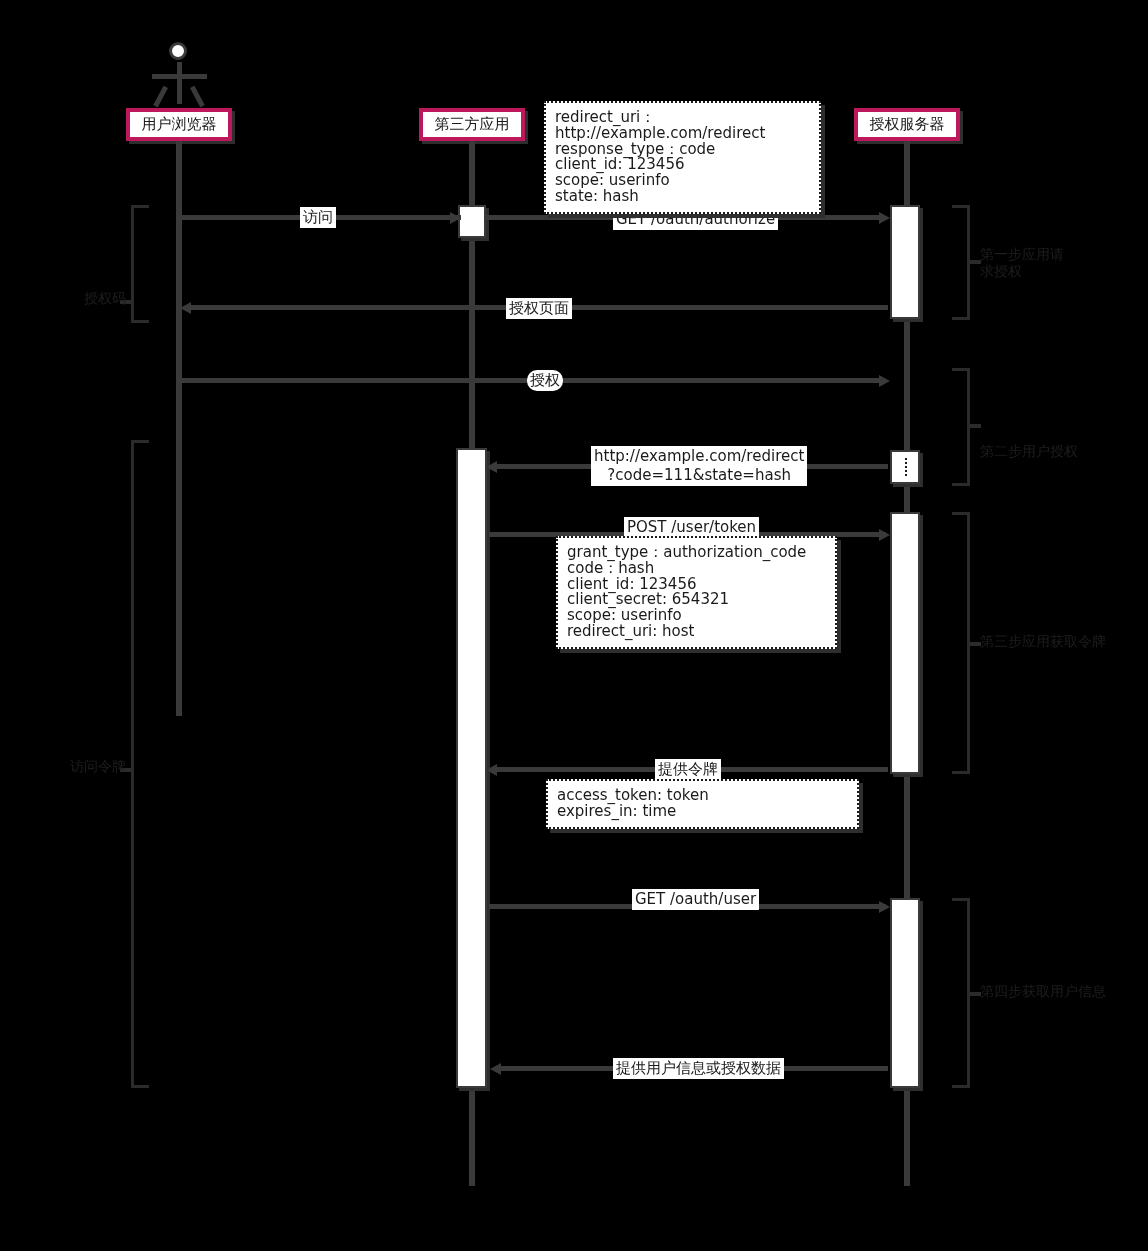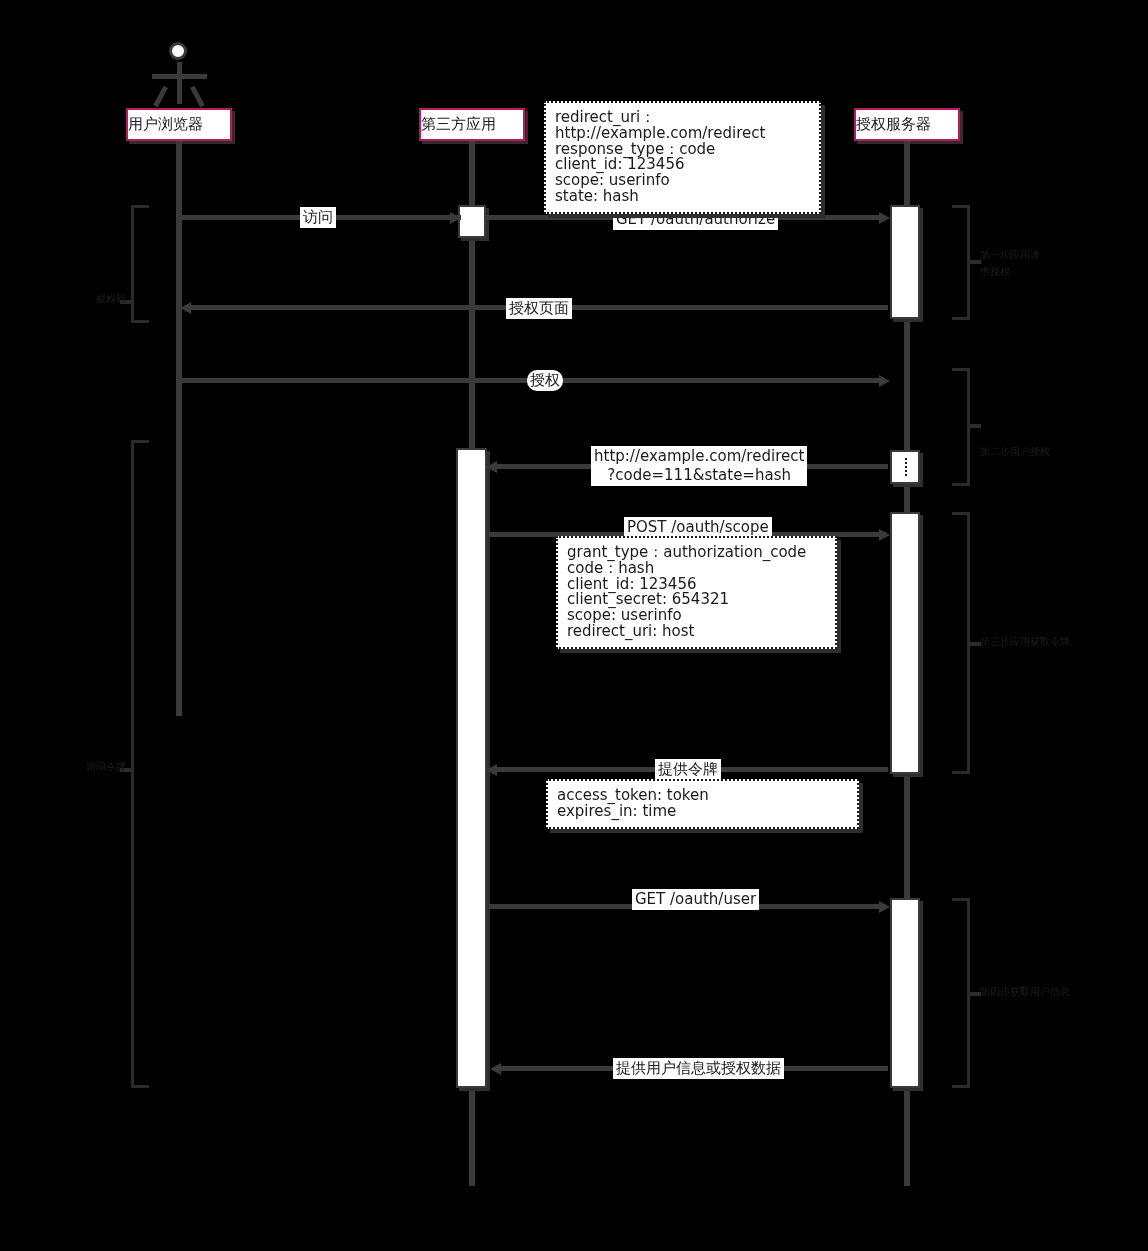--- a/index.html
+++ b/index.html
@@ -26,24 +26,24 @@
     width: 18px; height: 18px;
     border: 3px solid #3a3a3a;
     border-radius: 50%;
     background: #ffffff;
   }
   .actor-line { background: #3a3a3a; }
 
   
   .participant {
     background: #ffffff;
-    border: 2px solid #be185d;
+    border: 4px solid #be185d;
     display: flex;
     align-items: center;
-    justify-content: flex-start;
+    justify-content: center;
     font-size: 15px;
     color: #1a1a1a;
     box-shadow: 3px 3px 0 #2e2e2e;
   }
 
   
   .lifeline {
     width: 6px;
     background: #3a3a3a;
   }
@@ -105,21 +105,21 @@
     border: 3px solid #2b2b2b;
     border-left: none;
   }
   .bracket.left {
     border: 3px solid #2b2b2b;
     border-right: none;
   }
   .bracket-stem { background: #2b2b2b; height: 4px; }
   .group-label {
     color: #1e1e1e;
-    font-size: 10px;
+    font-size: 14px;
     line-height: 17px;
     white-space: pre;
   }
 </style>
 </head>
 <body>
 
 <div id="canvas">
 
   <div class="abs actor-head" style="left:169px; top:42px;"></div>
@@ -176,21 +176,21 @@
   <div class="abs arrow-r" style="left:879px; top:375px;"></div>
   <div class="abs msg-label cn" style="left:527px; top:370px;border-radius:10px;">授权</div>
 
   <div class="abs msg-line" style="left:492px; top:464px; width:396px;"></div>
   <div class="abs arrow-l" style="left:486px; top:461px;"></div>
   <div class="abs msg-label" style="left:591px; top:446px;">http://example.com/redirect
 ?code=111&amp;state=hash</div>
 
   <div class="abs msg-line" style="left:489px; top:532px; width:397px;"></div>
   <div class="abs arrow-r" style="left:879px; top:529px;"></div>
-  <div class="abs msg-label" style="left:624px; top:517px;">POST /oauth/scope</div>
+  <div class="abs msg-label" style="left:624px; top:517px;">POST /user/token</div>
 
   <div class="abs note" style="left:556px; top:536px; width:281px;">grant_type：authorization_code
 code：hash
 client_id: 123456
 client_secret: 654321
 scope: userinfo
 redirect_uri: host</div>
 
   <div class="abs msg-line" style="left:493px; top:767px; width:395px;"></div>
   <div class="abs arrow-l" style="left:486px; top:764px;"></div>

